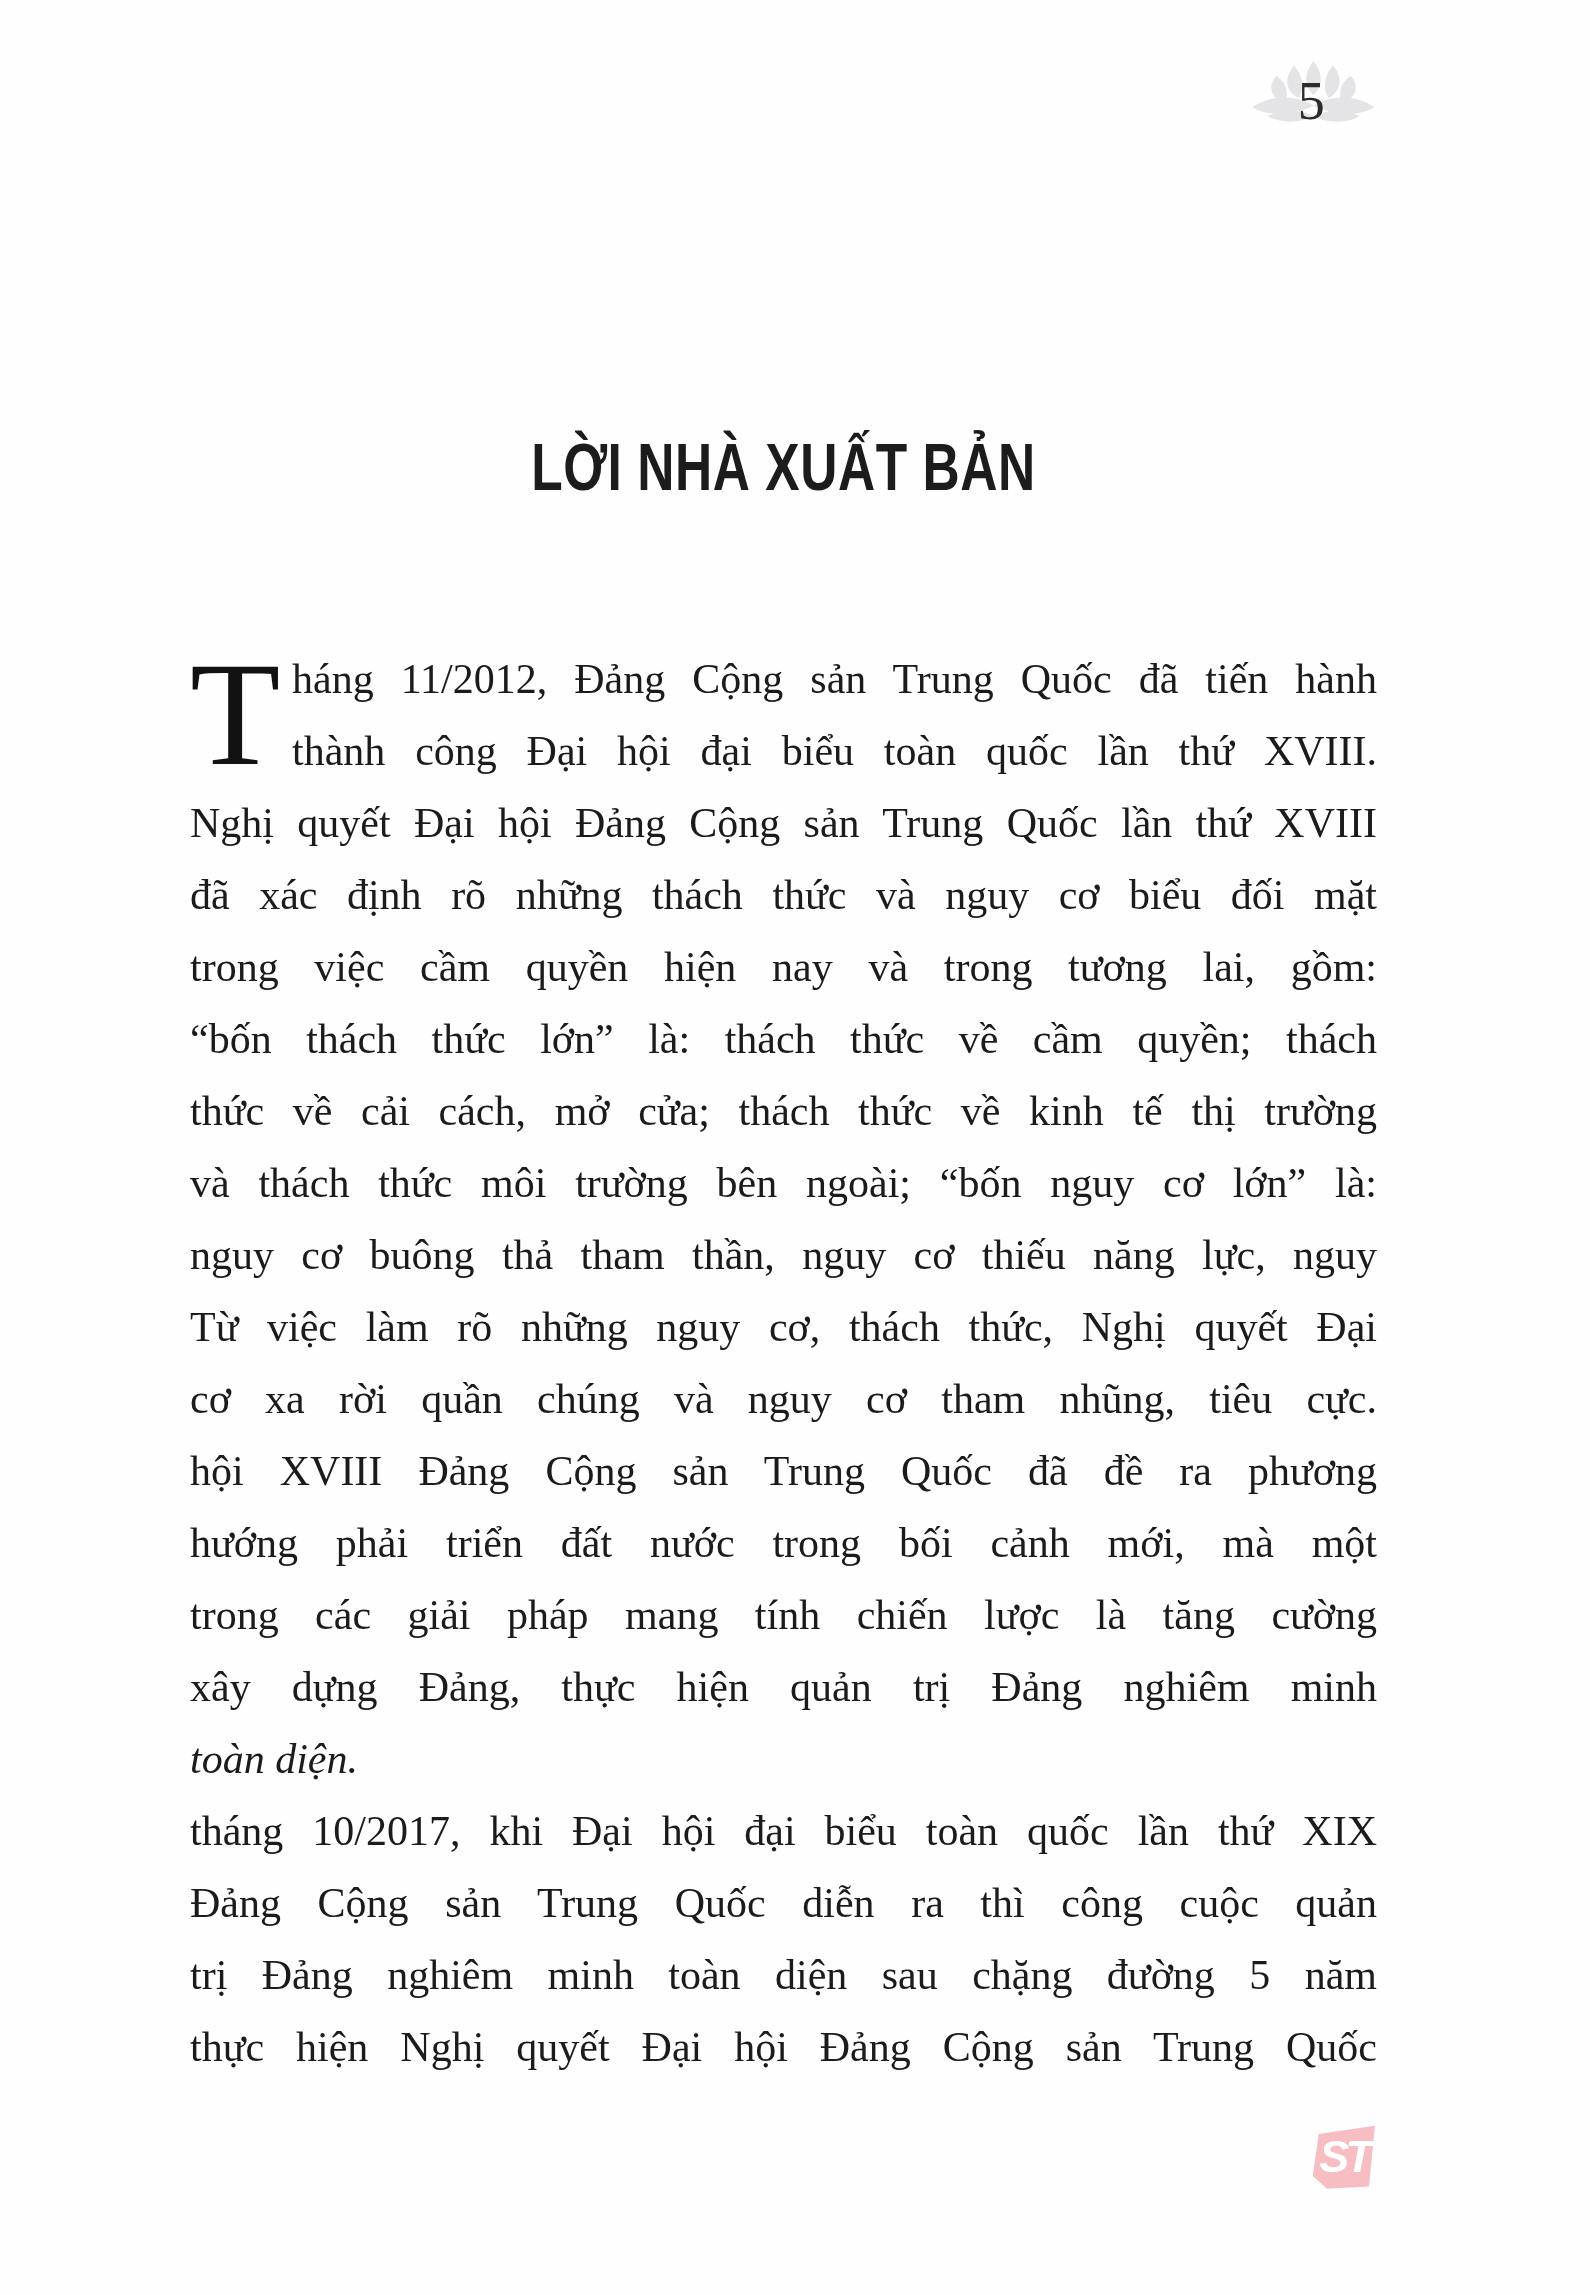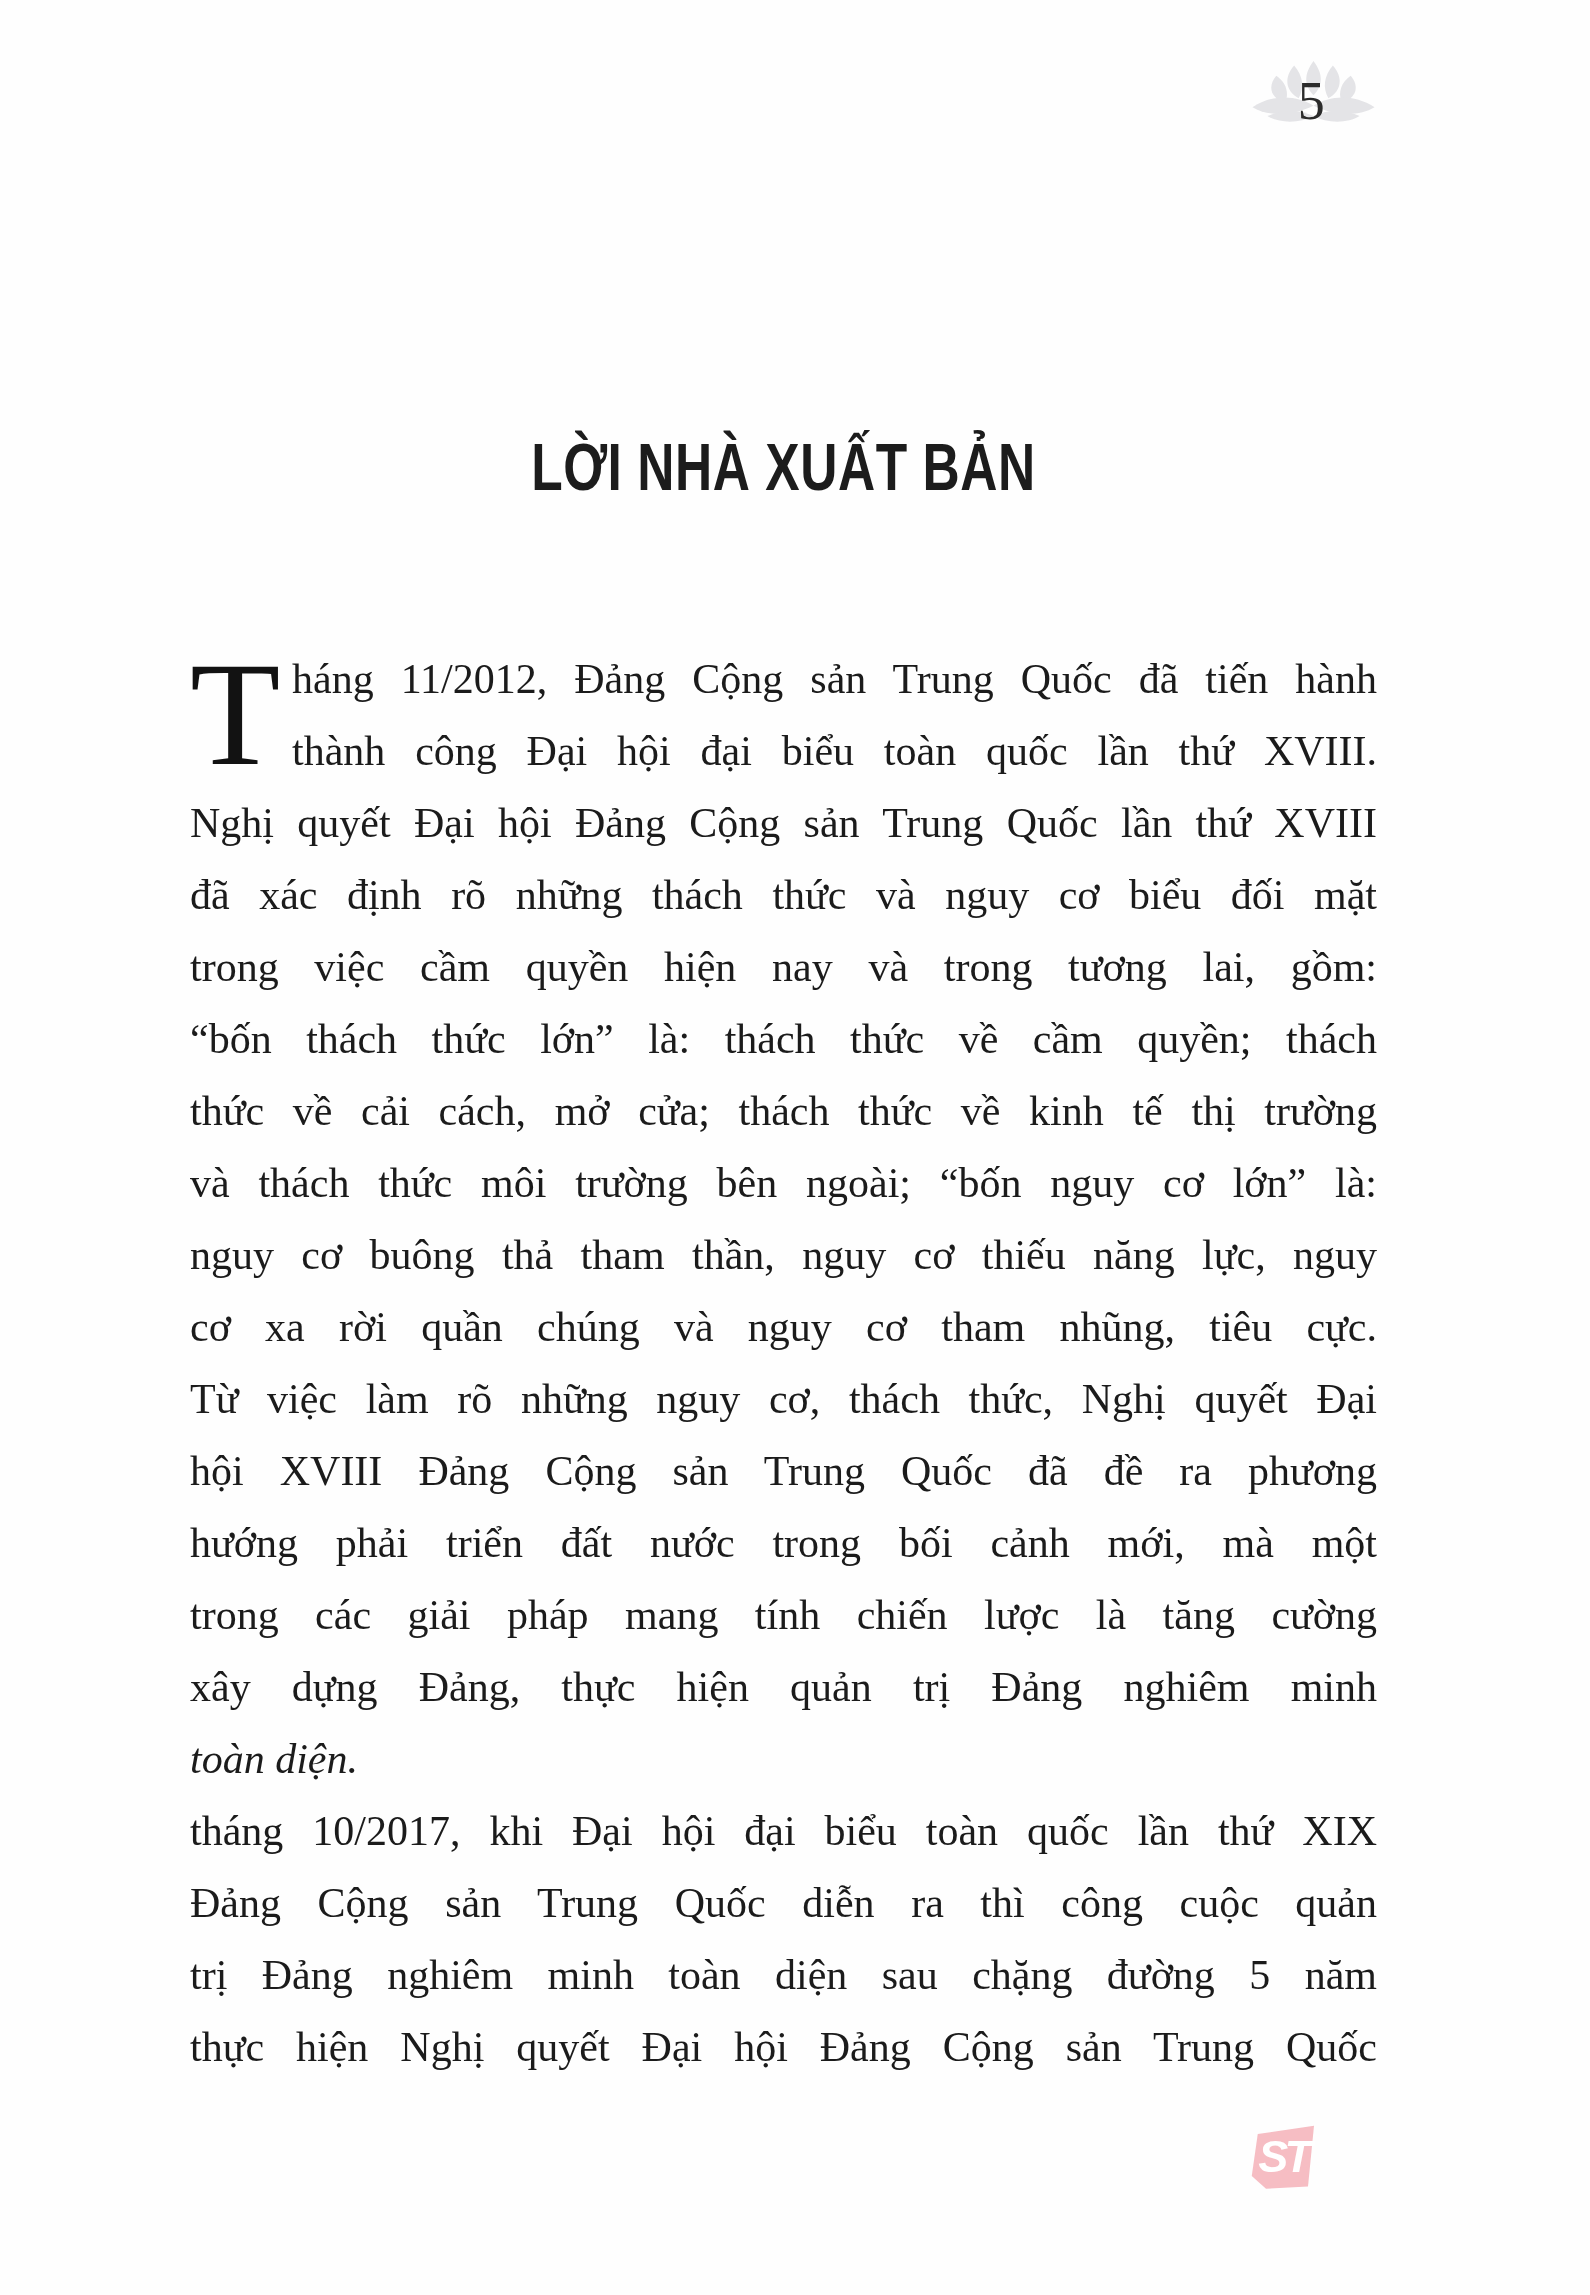--- a/index.html
+++ b/index.html
@@ -27,21 +27,21 @@
     font-size:42px;line-height:72px;color:#1b1b1b;
   }
   .dropcap{
     float:left;width:90px;height:143px;margin:0 12px 0 0;
     font-size:148px;line-height:143px;color:#121212;text-align:left;
   }
   .line{text-align:justify;text-align-last:justify;white-space:normal;}
   .line.last{text-align-last:left;font-style:italic;}
   .line.indent{text-indent:82px;}
   
-  .logo{position:absolute;top:2122px;left:1248px;width:69px;height:69px;text-decoration:underline;}
+  .logo{position:absolute;top:2122px;left:1309px;width:69px;height:69px;text-decoration:underline;}
   .logo svg{width:100%;height:100%;}
 </style>
 </head>
 <body>
 
 <div class="pagenum-wrap">
   <svg viewBox="0 0 176 106" aria-hidden="true">
     <g fill="#e4e4e7">
       <path d="M88 12 C76 28 74 44 88 58 C102 44 100 28 88 12 Z"></path>
       <path d="M62 18 C48 34 50 52 68 62 C76 48 74 32 62 18 Z"></path>
@@ -67,22 +67,22 @@
     <div>
         <div class="line">háng 11/2012, Đảng Cộng sản Trung Quốc đã tiến hành</div>
         <div class="line">thành công Đại hội đại biểu toàn quốc lần thứ XVIII.</div>
         <div class="line">Nghị quyết Đại hội Đảng Cộng sản Trung Quốc lần thứ XVIII</div>
         <div class="line">đã xác định rõ những thách thức và nguy cơ biểu đối mặt</div>
         <div class="line">trong việc cầm quyền hiện nay và trong tương lai, gồm:</div>
         <div class="line">“bốn thách thức lớn” là: thách thức về cầm quyền; thách</div>
         <div class="line">thức về cải cách, mở cửa; thách thức về kinh tế thị trường</div>
         <div class="line">và thách thức môi trường bên ngoài; “bốn nguy cơ lớn” là:</div>
         <div class="line">nguy cơ buông thả tham thần, nguy cơ thiếu năng lực, nguy</div>
+        <div class="line">Từ việc làm rõ những nguy cơ, thách thức, Nghị quyết Đại</div>
         <div class="line">cơ xa rời quần chúng và nguy cơ tham nhũng, tiêu cực.</div>
-        <div class="line">Từ việc làm rõ những nguy cơ, thách thức, Nghị quyết Đại</div>
         <div class="line">hội XVIII Đảng Cộng sản Trung Quốc đã đề ra phương</div>
         <div class="line">hướng phải triển đất nước trong bối cảnh mới, mà một</div>
         <div class="line">trong các giải pháp mang tính chiến lược là tăng cường</div>
         <div class="line">xây dựng Đảng, thực hiện quản trị Đảng nghiêm minh</div>
         <div class="line last">toàn diện.</div>
       </div>
   </div>
   <div>
     <div>
         <div class="line">tháng 10/2017, khi Đại hội đại biểu toàn quốc lần thứ XIX</div>

